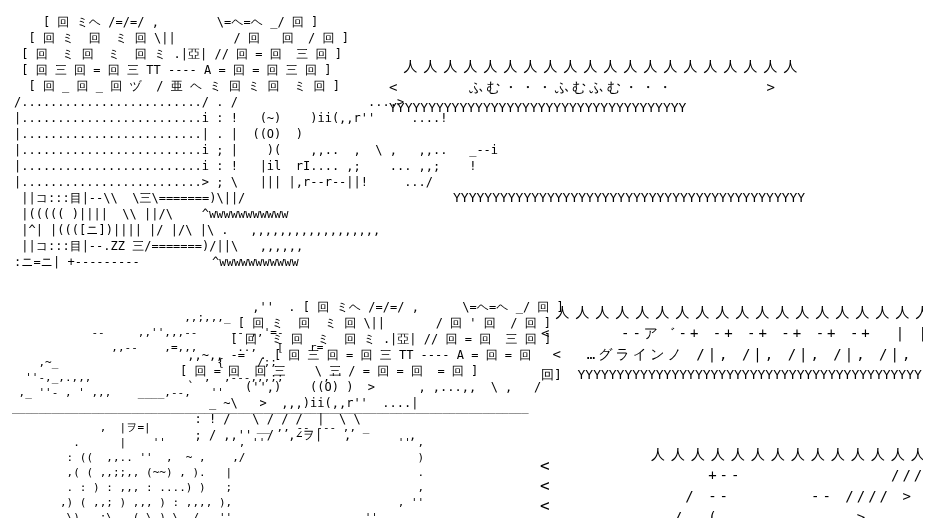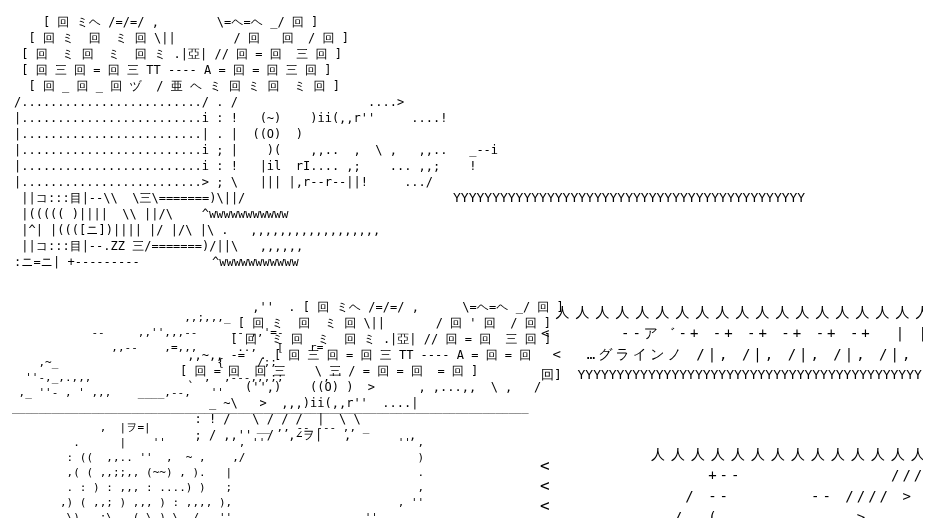--- a/index.html
+++ b/index.html
@@ -40,20 +40,25 @@
 |.........................| . |  ((O)  )
 |.........................i ; |    )(    ,,..  ,  \ ,   ,,..   _--i
 |.........................i : !   |il  rI.... ,;    ... ,,;    !
 |.........................&gt; ; \   ||| |,r--r--||!     .../
  ||コ:::目|--\\  \三\=======)\||/
  |((((( )||||  \\ ||/\    ^wwwwwwwwwww
  |^| |((([ニ])|||| |/ |/\ |\ .   ,,,,,,,,,,,,,,,,,,
  ||コ:::目|--.ZZ 三/=======)/||\   ,,,,,,
 :ニ=ニ| +---------          ^wwwwwwwwwww</pre>
 
+  <div class="bubble" style="left:374px; top:42px;">
+    <div class="b-top"> 人人人人人人人人人人人人人人人人人人人人</div>
+    <div class="b-text">&lt;      ふむ・・・ふむふむ・・・        &gt;</div>
+    <div class="b-bottom">YYYYYYYYYYYYYYYYYYYYYYYYYYYYYYYYYYYYYY</div>
+  </div>
 
   <div class="bubble" style="left:438px; top:174px;">
     <div class="b-bottom">YYYYYYYYYYYYYYYYYYYYYYYYYYYYYYYYYYYYYYYYYYYYY</div>
   </div>
 
   <pre class="aa streaks" style="left:0px; top:298px;">                          ,,;,,,_
             --     ,,'',,,--     -- ,,'=-
                ,,--    ,=,,,      ..,   [    r=
     ,~_                        {     /;;
   ''-,_,.,,,                 ,  ,---,,,;;      ,''

